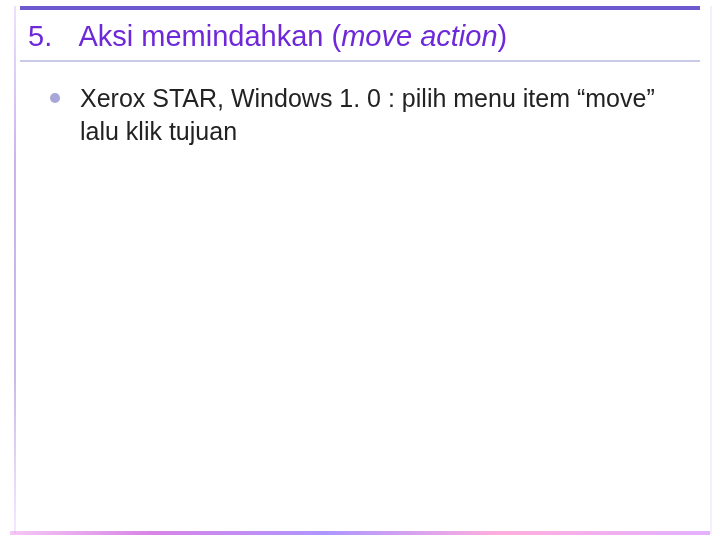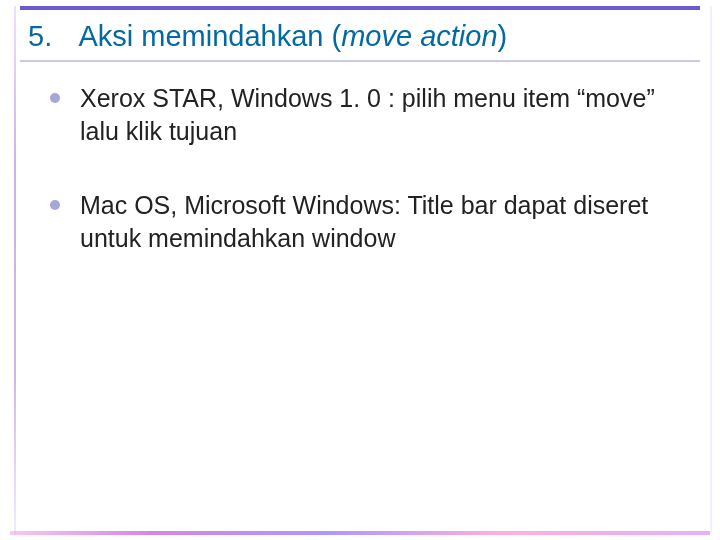--- a/index.html
+++ b/index.html
@@ -18,21 +18,21 @@
     right: 20px;
     height: 4px;
     background: #6a5acd;
   }
   .title-row {
     position: absolute;
     top: 18px;
     left: 28px;
     right: 28px;
     font-size: 29px;
-    color: #0369a1;
+    color: #6d28d9;
     line-height: 1.3;
   }
   .title-num {
     display: inline-block;
     min-width: 44px;
   }
   .title-italic {
     font-style: italic;
   }
   .underline {
@@ -110,21 +110,17 @@
   <span>Aksi memindahkan (</span><span class="title-italic">move action</span><span>)</span>
 </div>
 
 <div class="underline"></div>
 
 <div class="body">
   <div class="bullet-item">
     <div class="bullet-dot"></div>
     <span>Xerox STAR, Windows 1. 0 : pilih menu item “move” lalu klik tujuan</span>
   </div>
-  <div class="bullet-item">
-    <div class="bullet-dot"></div>
-    <span>Mac OS, Microsoft Windows: Title bar dapat diseret untuk memindahkan window</span>
-  </div>
 </div>
 
 <div class="left-border"></div>
 <div class="right-border"></div>
 <div class="bottom-border"></div>
 
 </body></html>

